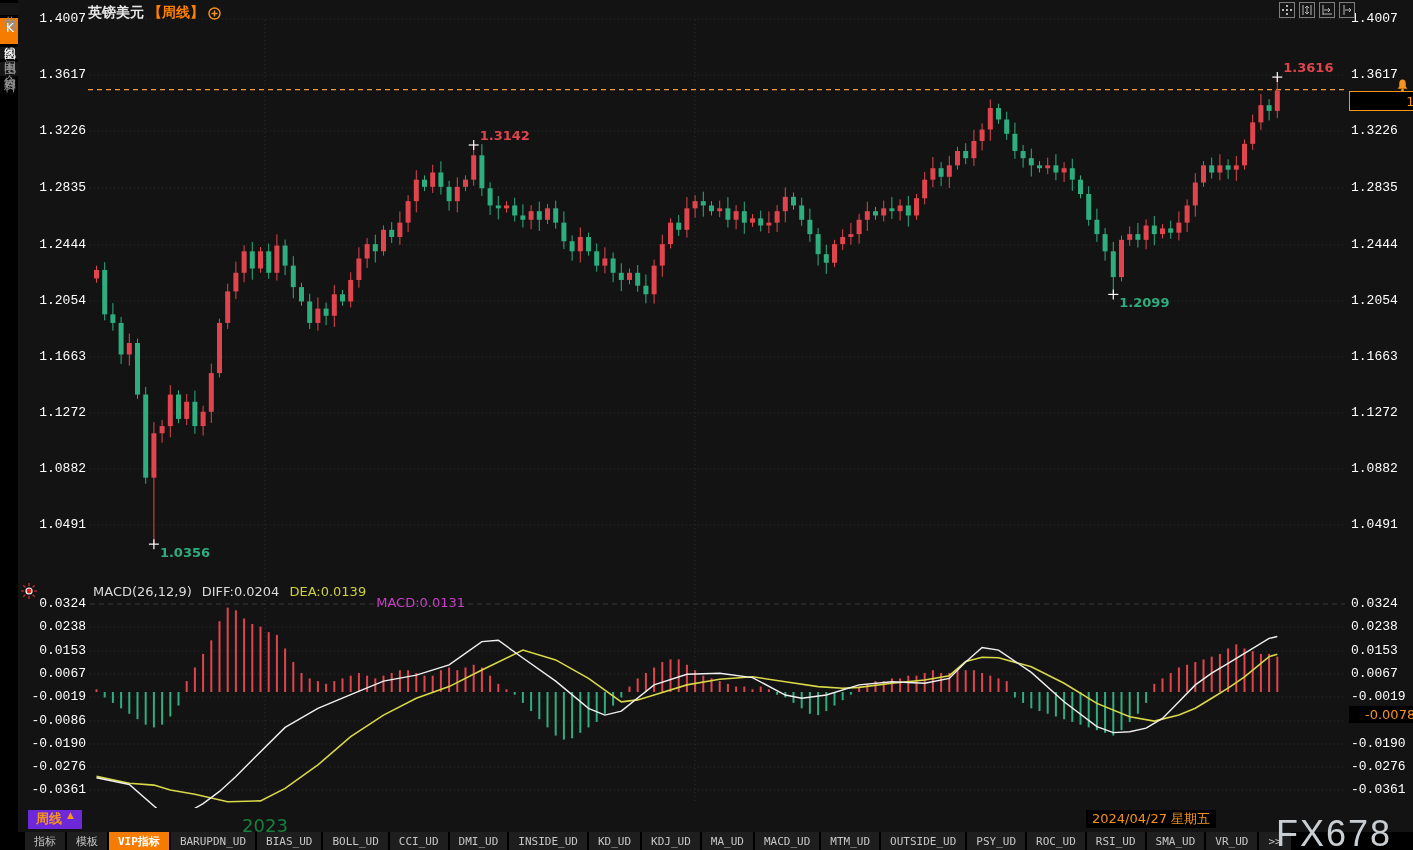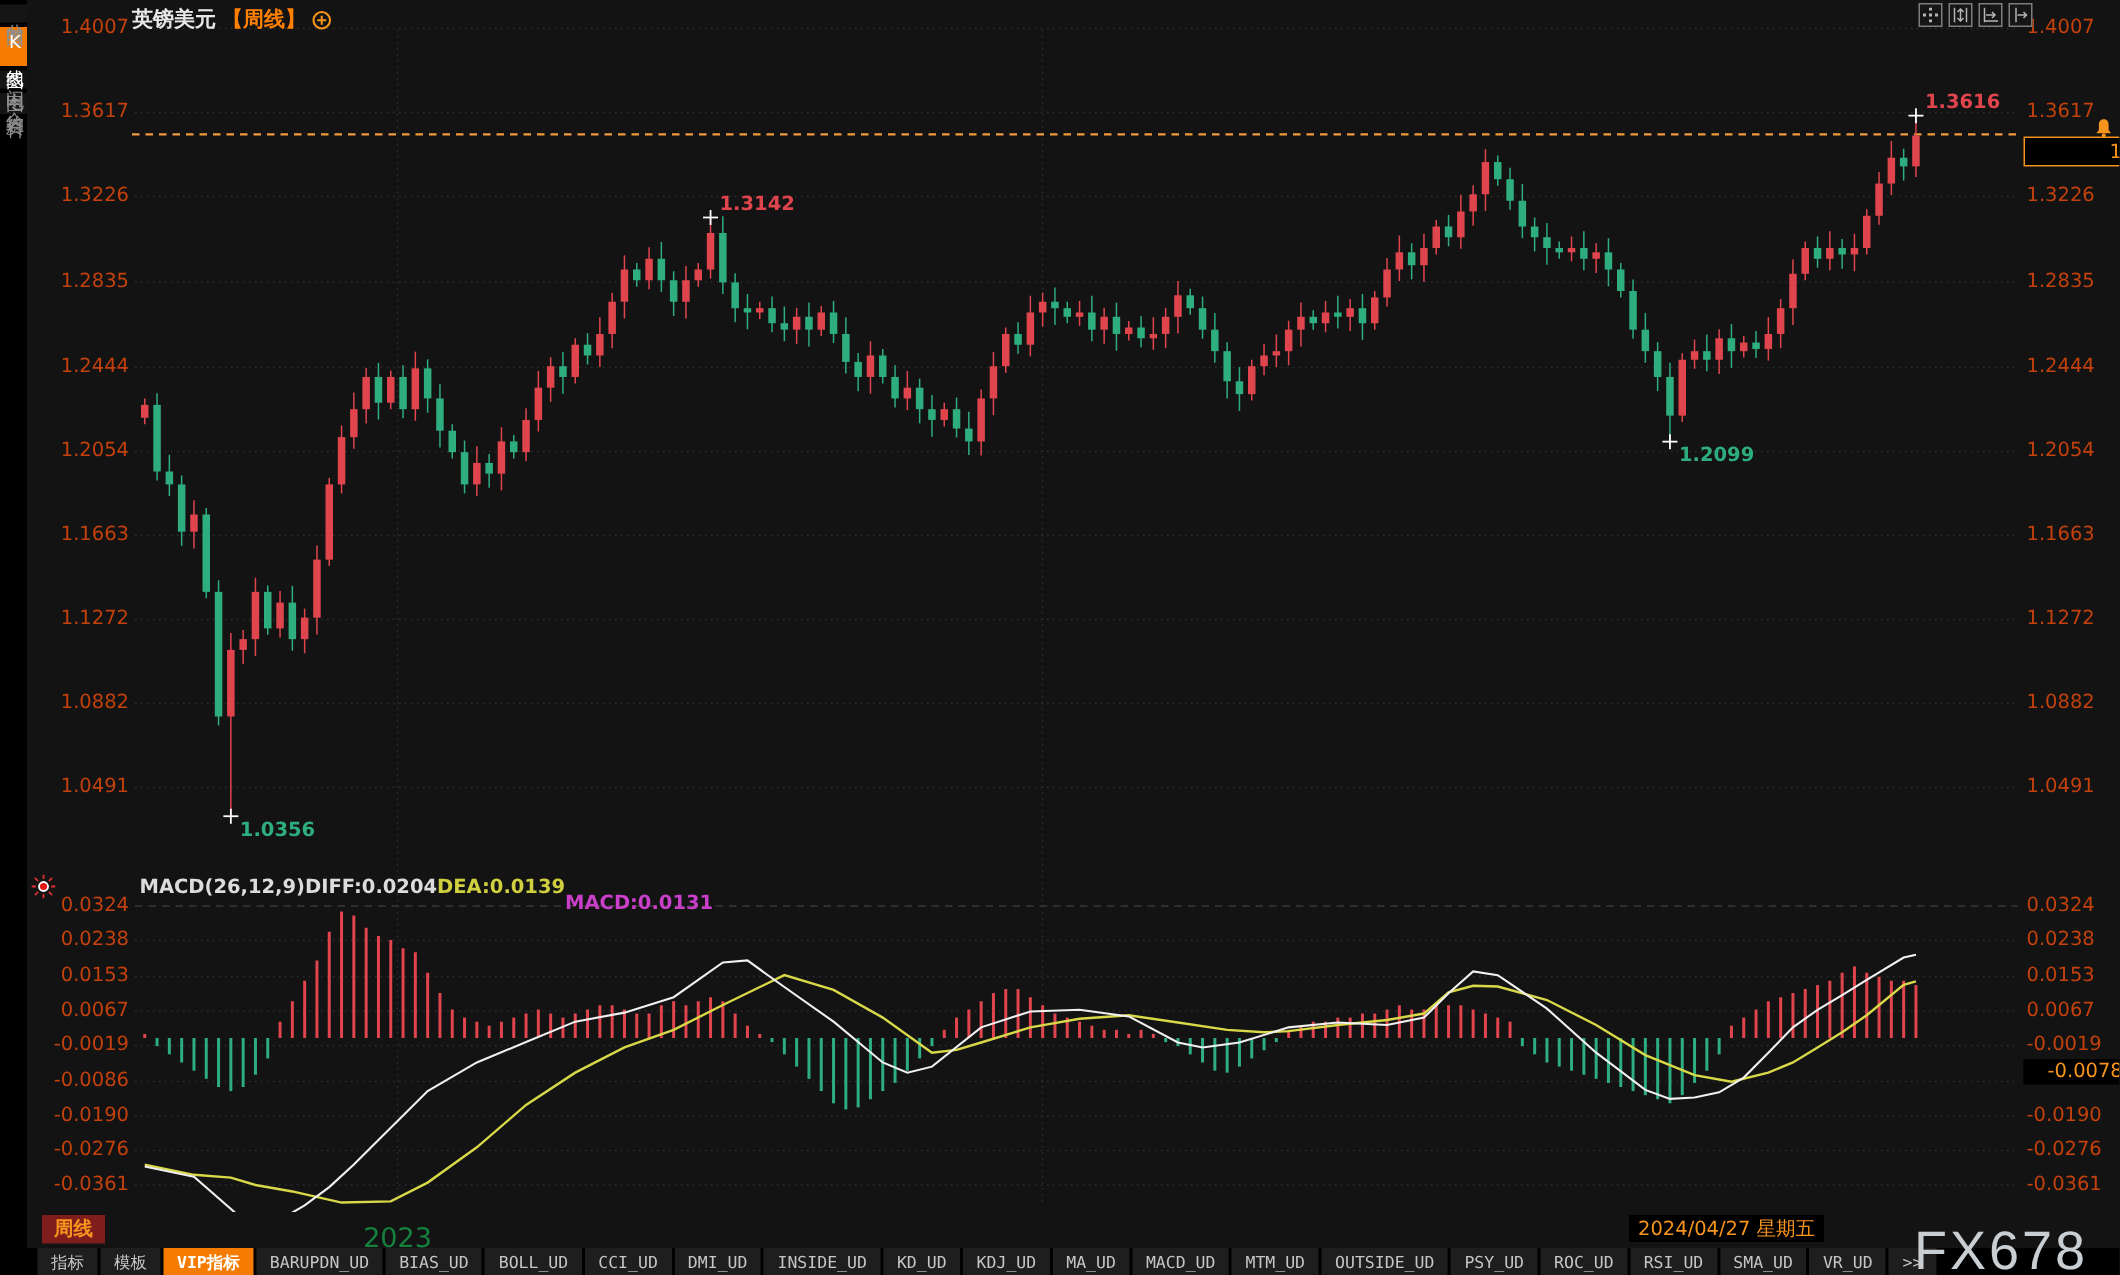--- a/index.html
+++ b/index.html
@@ -14,34 +14,34 @@
   .rail-tab.active{background:#f57c00;color:#fff;}
   
   #hdr{left:88px;top:4px;height:18px;display:flex;align-items:center;gap:4px;z-index:6;}
   #hdr .sym{color:#e8e8e8;font-size:14px;font-weight:bold;}
   #hdr .per{color:#ff8000;font-size:14px;font-weight:bold;}
   
   #trb{right:58px;top:2px;display:flex;gap:4px;z-index:6;}
   .tr-btn{width:14px;height:14px;border:1px solid #7d7d7d;background:#161616;
           display:flex;align-items:center;justify-content:center;cursor:pointer;}
   
-  .tick{position:absolute;font-size:13px;color:#c2410c;line-height:14px;}
+  .tick{position:absolute;font-size:13px;color:#ffffff;line-height:14px;font-family:Liberation Mono, monospace;}
   .tick.left{width:56px;left:30px;text-align:right;}
   .tick.right{left:1351px;text-align:left;}
   
   .price-chip{left:1349px;width:62px;height:18px;background:#000;border:1px solid #f7941d;
               color:#f7941d;font-size:13px;display:flex;align-items:center;justify-content:center;z-index:6;}
   .macd-chip{left:1349px;width:60px;height:17px;background:#000;color:#f7941d;font-size:13px;
              display:flex;align-items:center;z-index:6;}
   
-  #macd-hdr{left:93px;top:584px;display:flex;font-size:13px;z-index:6;font-weight:bold;}
+  #macd-hdr{left:93px;top:584px;display:flex;gap:10px;font-size:13px;z-index:6;}
   #macd-hdr .w{color:#dcdcdc;} #macd-hdr .y{color:#cfcf3f;} #macd-hdr .m{color:#c93fc9;margin-top:11px;}
   
-  #period-chip{left:28px;top:810px;height:19px;padding:0 8px;background:#7f1d1d;color:#f7941d;
-               font-size:13px;font-weight:bold;display:flex;align-items:flex-start;gap:5px;z-index:6;cursor:pointer;flex-direction:column;}
+  #period-chip{left:28px;top:810px;height:19px;padding:0 8px;background:#6d28d9;color:#f7941d;
+               font-size:13px;font-weight:bold;display:flex;align-items:flex-start;gap:5px;z-index:6;cursor:pointer;}
   #period-chip .arr{font-size:9px;}
   .year-tick{position:absolute;top:815px;width:60px;text-align:center;color:#15803d;font-size:18px;}
   #date-chip{left:1086px;top:810px;height:18px;padding:0 6px;background:#000;color:#f7941d;
              font-size:13px;display:flex;align-items:center;z-index:6;}
   #watermark{left:1276px;top:813px;font-size:36px;color:#c9ced2;letter-spacing:2px;z-index:7;
              font-family:"Liberation Sans","DejaVu Sans",sans-serif;}
   
   #toolbar{left:0;top:832px;width:1413px;height:18px;background:#000;display:flex;gap:2px;
            padding-left:25px;box-sizing:border-box;z-index:6;}
   .tb-tab{height:18px;padding:0 9px;background:#1e1e1e;color:#c6c6c6;font-size:11px;

